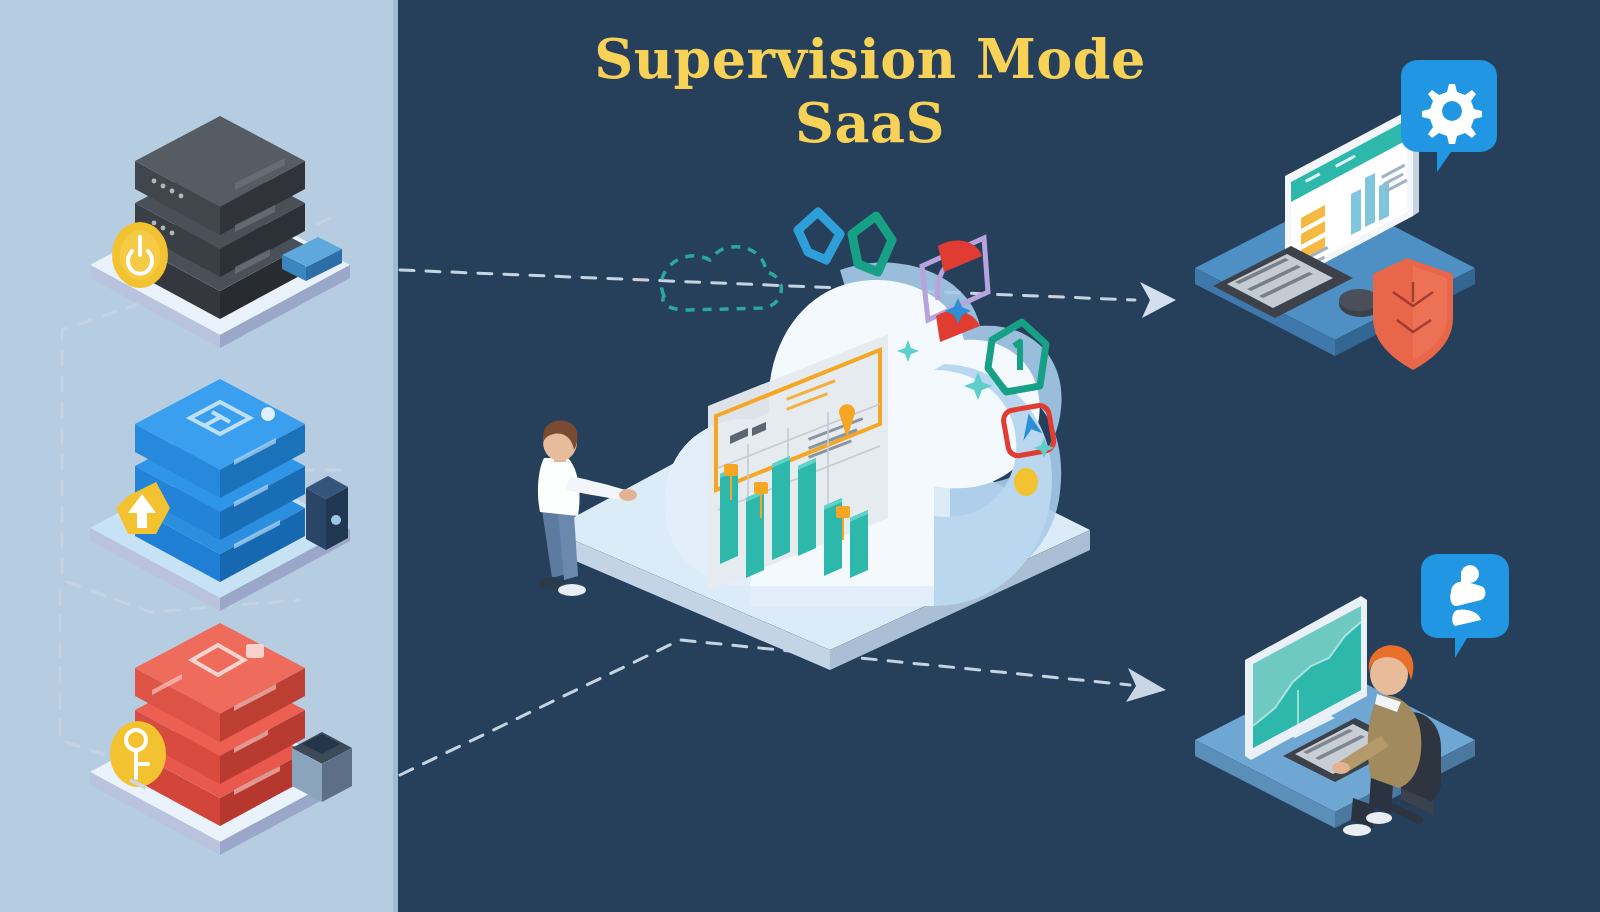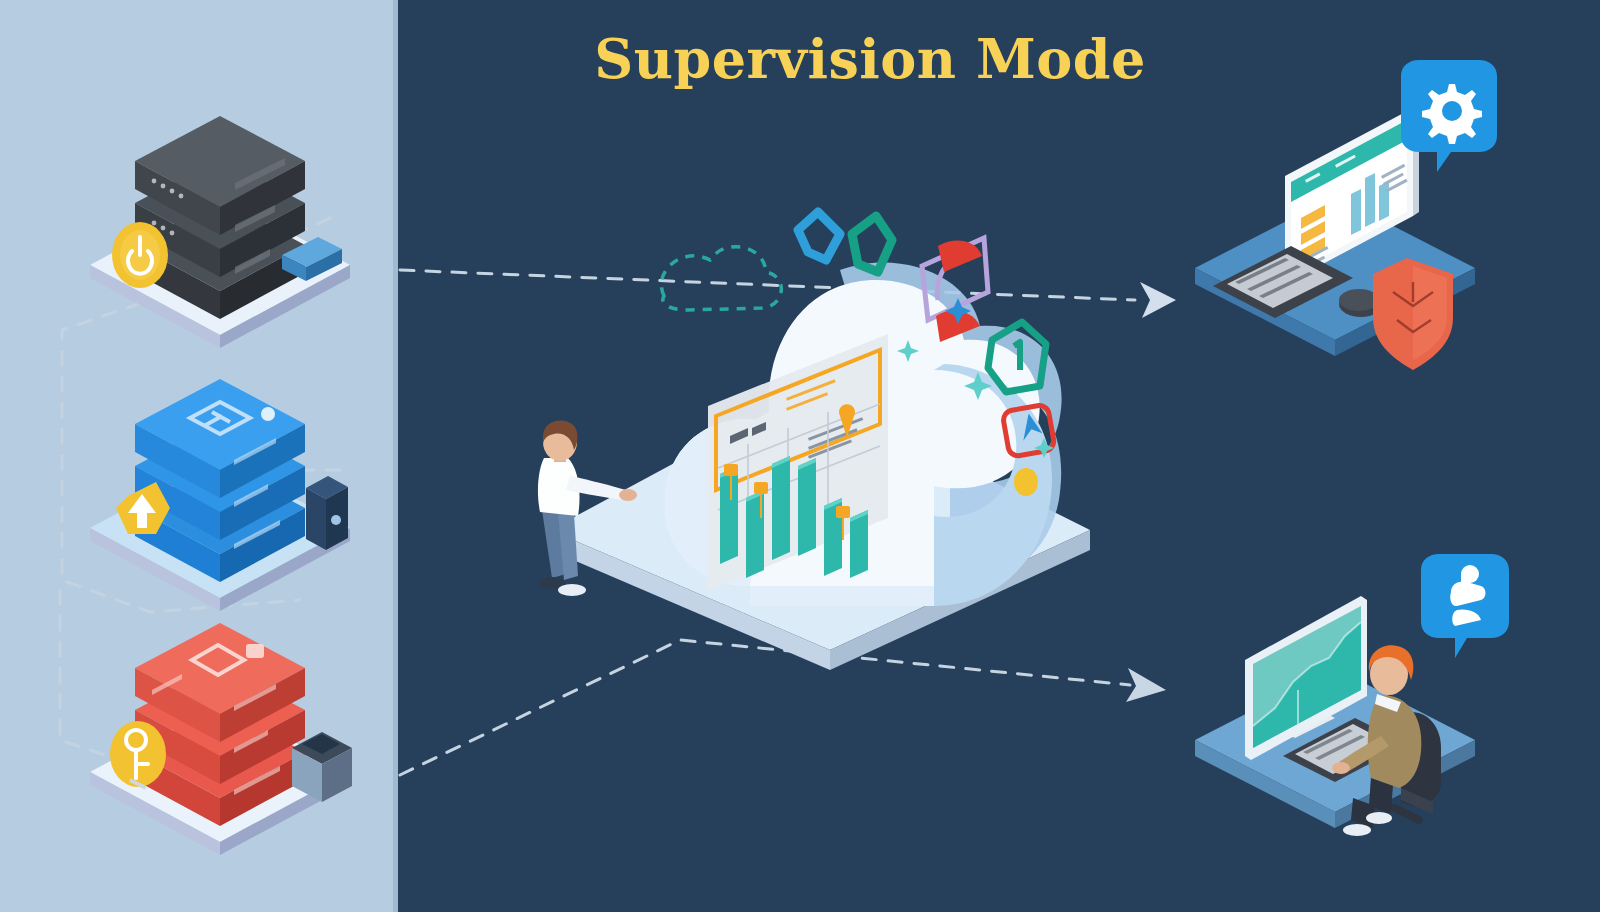--- a/index.html
+++ b/index.html
@@ -29,20 +29,21 @@
 <body>
 
 <div id="stage">
 
   <div class="panel-left"></div>
   <div class="panel-left-edge"></div>
   <div class="panel-right"></div>
 
   <div class="title">
     <span>Supervision Mode</span>
+    <span class="l2">SaaS</span>
   </div>
 
   <svg class="dash" viewBox="0 0 1600 912">
     <g stroke="#c6d4e2" stroke-width="3" fill="none" stroke-dasharray="14 12" stroke-linecap="round">
 
       <path d="M 330 218 L 150 300 L 62 330 L 62 580 L 150 612 L 300 600" opacity=".85"></path>
       <path d="M 300 470 L 340 470"></path>
       <path d="M 60 590 L 60 740 L 150 770 L 300 735" opacity=".85"></path>
 
       <path d="M 400 270 L 1135 300"></path>

